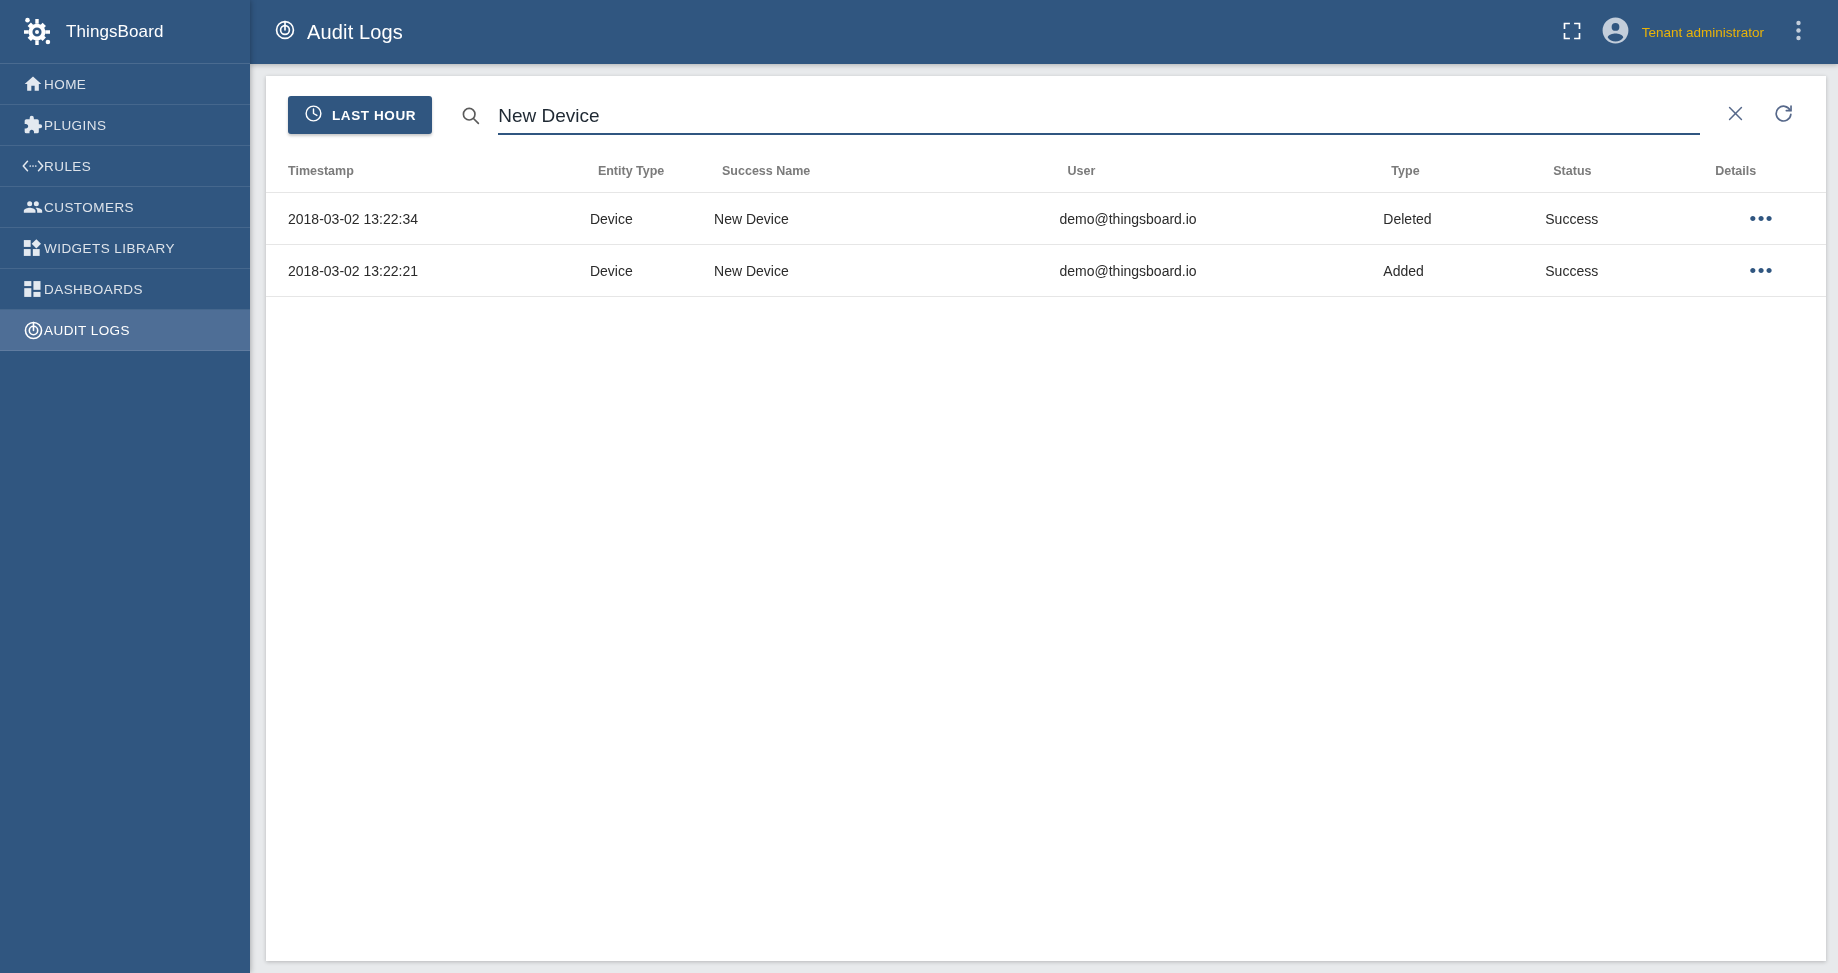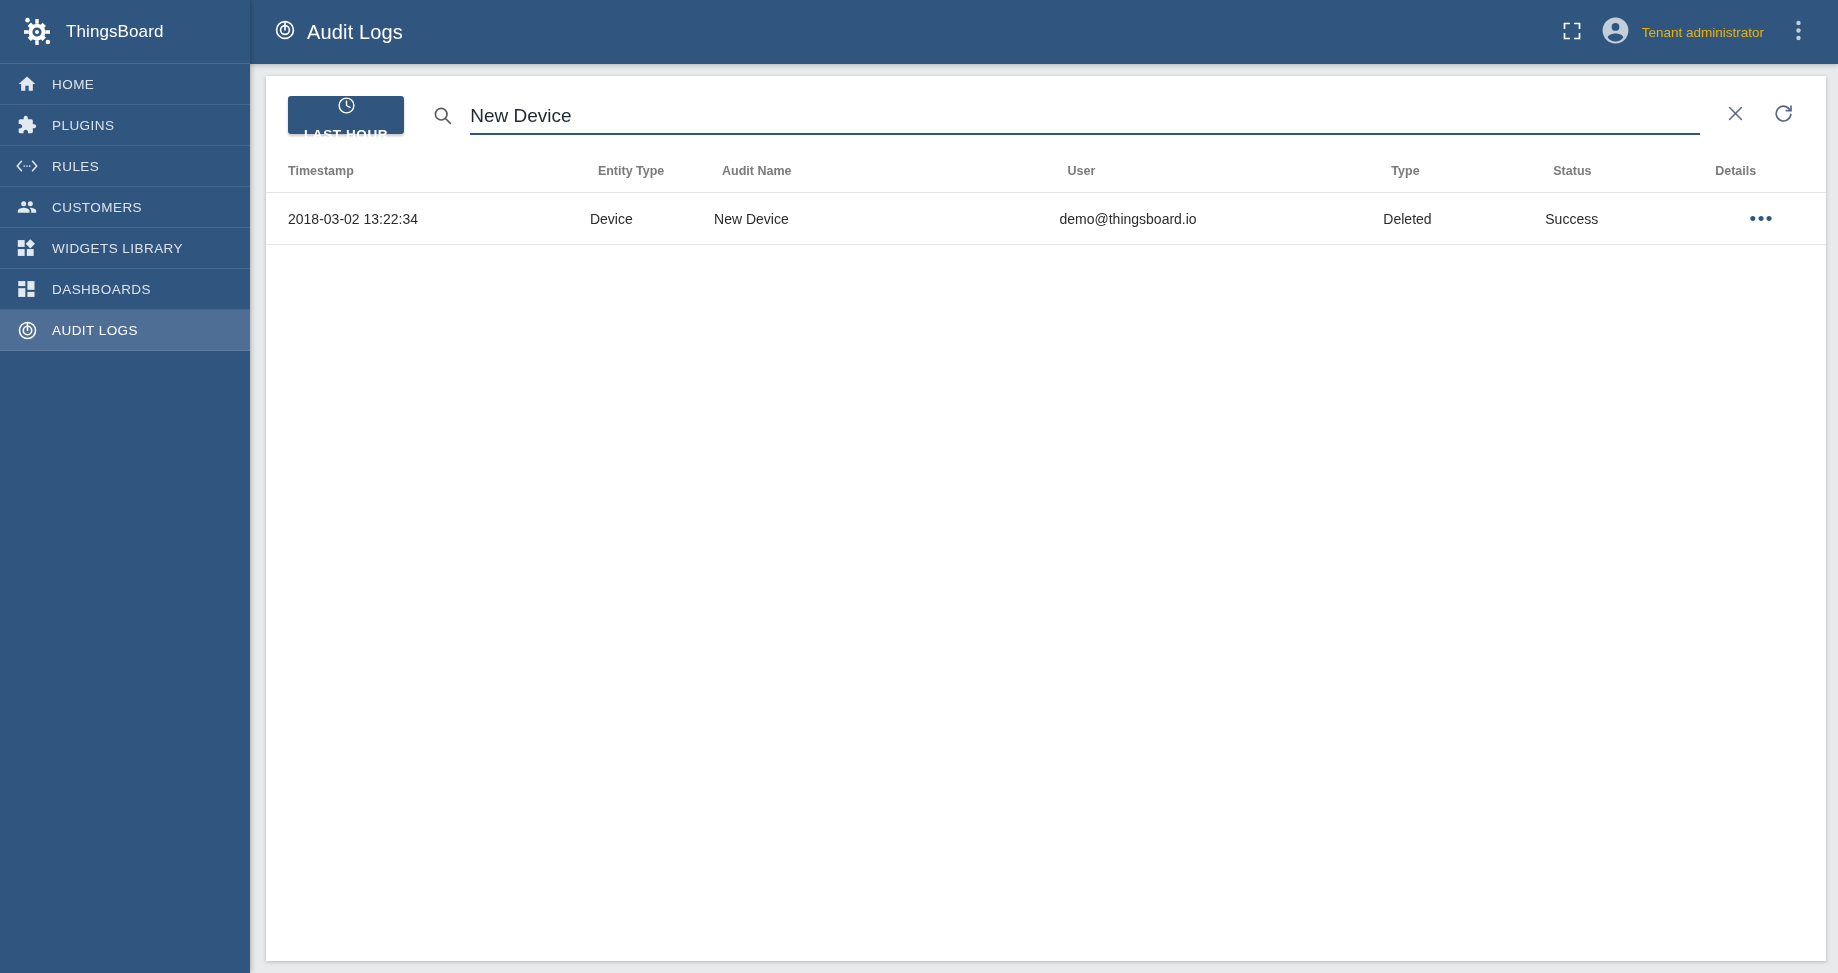--- a/index.html
+++ b/index.html
@@ -53,22 +53,21 @@
     font-weight: 400;
     letter-spacing: .1px;
     white-space: nowrap;
   }
 
   .nav { display: flex; flex-direction: column; }
   .nav-item {
     height: 41px;
     display: flex;
     align-items: center;
-    padding-left: 16px;
-    gap: 14px;
+    padding-left: 22px;
     border-bottom: 1px solid rgba(255,255,255,.10);
     cursor: pointer;
     user-select: none;
   }
   .nav-item.active { background: #4e6e96; }
   .nav-icon {
     width: 22px; height: 22px;
     flex: 0 0 22px;
     display: flex; align-items: center; justify-content: center;
   }
@@ -179,21 +178,20 @@
     padding: 0 16px;
     display: flex;
     align-items: center;
     gap: 9px;
     font-size: 13.5px;
     font-weight: 700;
     letter-spacing: .6px;
     cursor: pointer;
     box-shadow: 0 2px 3px rgba(0,0,0,.22);
     font-family: "Liberation Sans", sans-serif;
-    flex-direction: column;
   }
   .search-icon-wrap {
     width: 48px;
     display: flex;
     align-items: center;
     justify-content: center;
     margin-left: 14px;
   }
   .search-field {
     flex: 1 1 auto;
@@ -491,41 +489,52 @@
                 <col class="col-en">
               <col class="col-user">
                 <col class="col-type">
                 <col class="col-st">
                 <col class="col-det">
             </colgroup>
             <thead>
               <tr>
                 <th class="col-ts">Timestamp</th>
                 <th class="col-et">Entity Type</th>
-                <th class="col-en">Audit Name</th>
+                <th class="col-en">Success Name</th>
                 <th class="col-user">User</th>
                 <th class="col-type">Type</th>
                 <th class="col-st">Status</th>
                 <th class="col-det">Details</th>
               </tr>
             </thead>
             <tbody>
 
               <tr>
                 <td class="col-ts">2018-03-02 13:22:34</td>
                 <td class="col-et">Device</td>
                 <td class="col-en">New Device</td>
                 <td class="col-user">demo@thingsboard.io</td>
                 <td class="col-type">Deleted</td>
                 <td class="col-st">Success</td>
                 <td class="col-det">
                   <button class="dots-btn">•••</button>
                 </td>
               </tr>
 
+              <tr>
+                <td class="col-ts">2018-03-02 13:22:21</td>
+                <td class="col-et">Device</td>
+                <td class="col-en">New Device</td>
+                <td class="col-user">demo@thingsboard.io</td>
+                <td class="col-type">Added</td>
+                <td class="col-st">Success</td>
+                <td class="col-det">
+                  <button class="dots-btn">•••</button>
+                </td>
+              </tr>
 
             </tbody>
           </table>
         </div>
 
       </section>
     </main>
 
   </div>
 </div>

